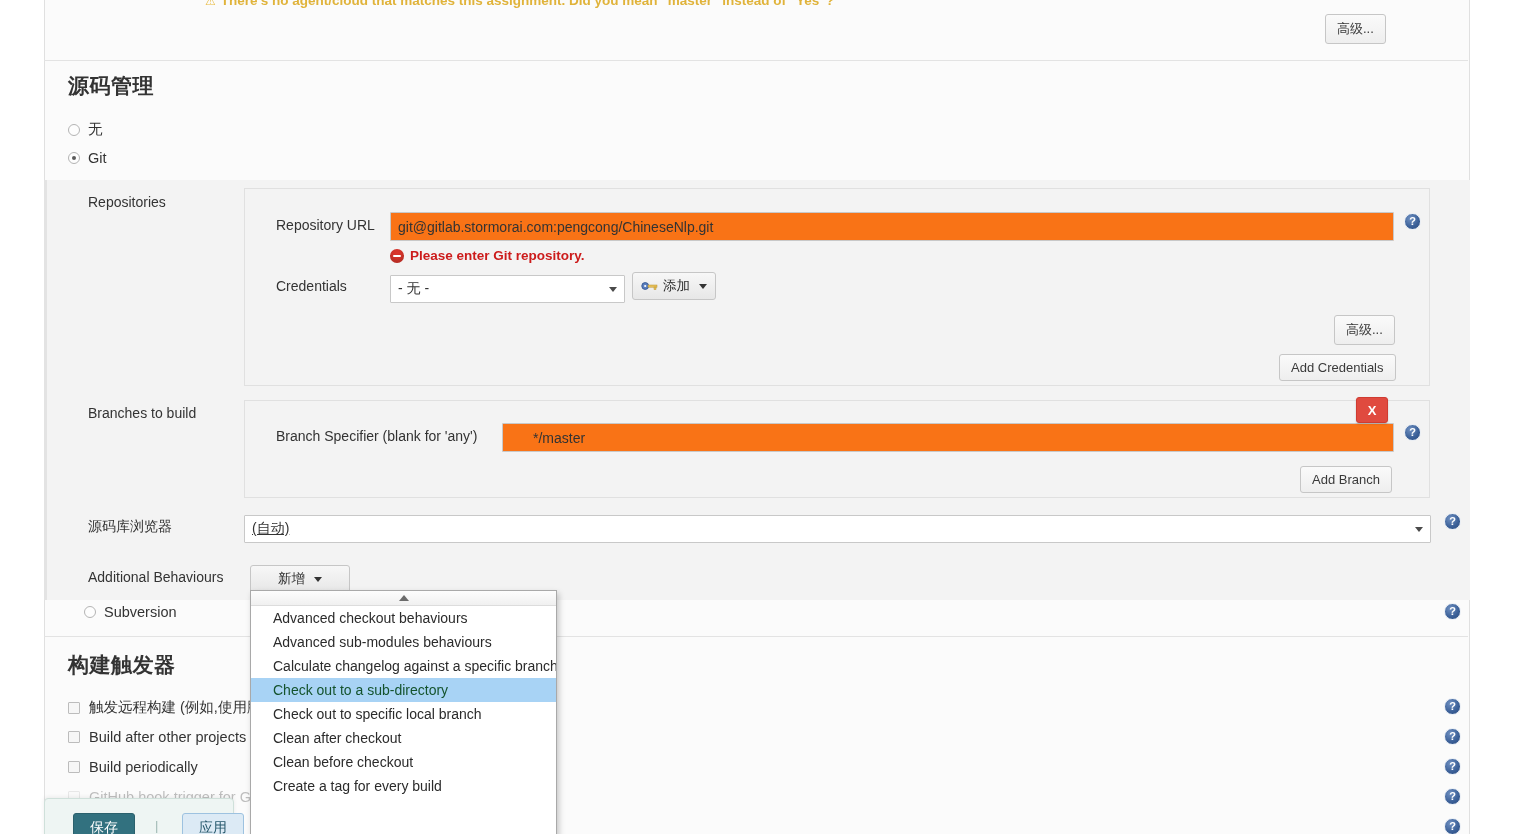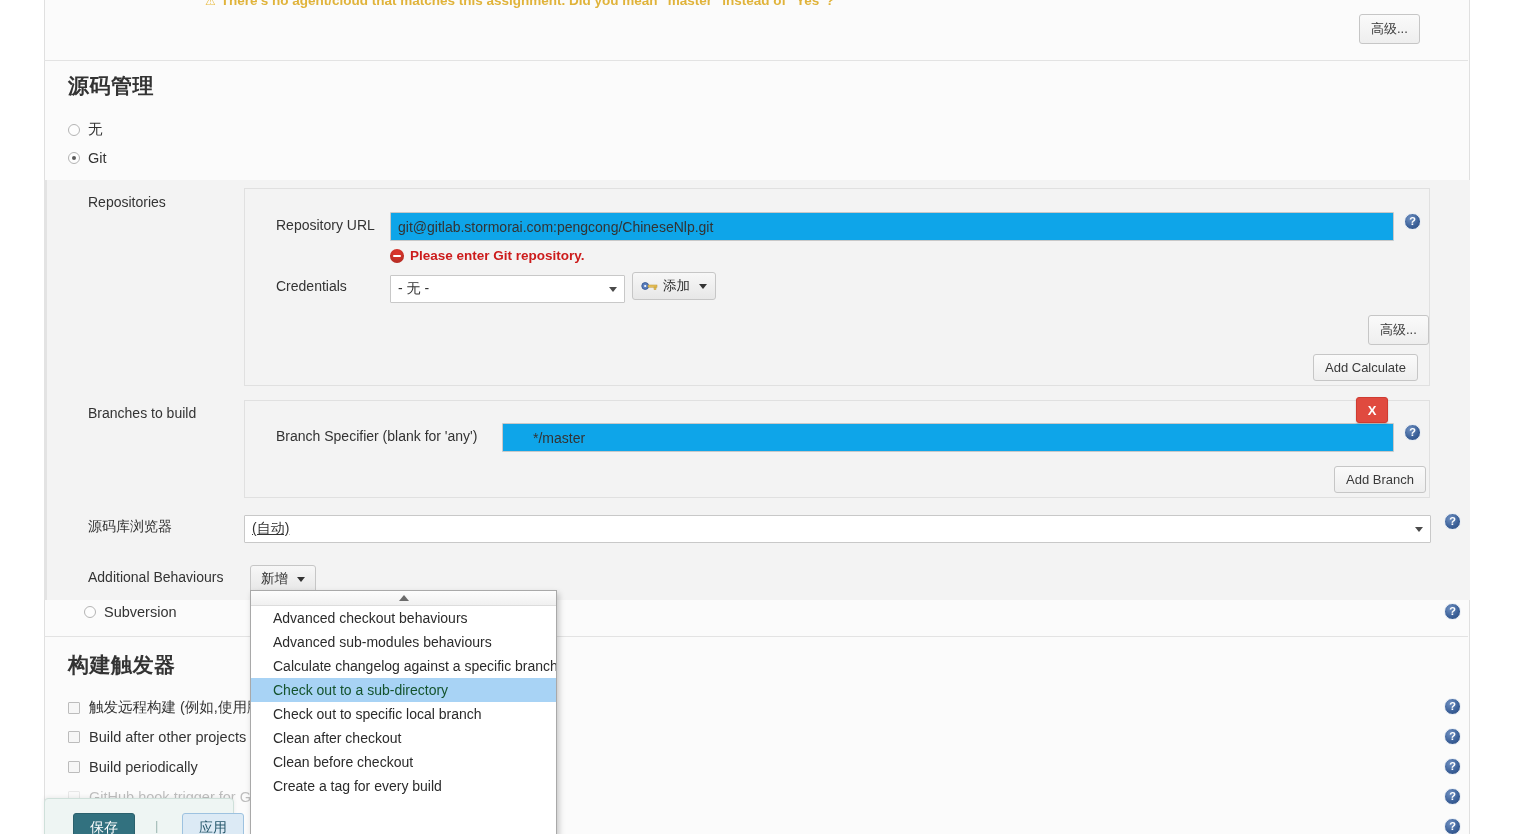--- a/index.html
+++ b/index.html
@@ -33,21 +33,21 @@
     white-space: nowrap; line-height: 14px;
   }
   .warn-ico { color: #e8b93c; margin-right: 5px; font-size: 12px; }
 
   
   .btn {
     display: inline-block; border: 1px solid #c6c6c6; border-radius: 3px;
     background: linear-gradient(to bottom,#fafafa 0%, #eeeeee 100%);
     color: #3a3a3a; font-size: 13px; padding: 5px 11px;
     font-family: "Liberation Sans", "DejaVu Sans", sans-serif;
-    cursor: pointer; white-space: nowrap; margin-left: 34px;
+    cursor: pointer; white-space: nowrap;
   }
   .btn-adv-top { position: absolute; left: 1325px; top: 14px; }
 
   
   .sec-divider { position: absolute; left: 0; width: 1424px; height: 1px; background: #e3e3e3; }
   .sec-title {
     position: absolute; font-size: 21px; font-weight: bold; color: #333;
     letter-spacing: .5px;
   }
 
@@ -73,21 +73,21 @@
     position: absolute; background: #f3f3f3;
     border-left: 3px solid #e3e3e3;
   }
   .inner-panel {
     position: absolute; background: #f3f3f3;
     border: 1px solid #e0e0e0;
   }
 
   
   .txt {
-    position: absolute; border: 1px solid #c8c8c8; background: #0ea5e9;
+    position: absolute; border: 1px solid #c8c8c8; background: #f97316;
     font-size: 14px; color: #333; padding: 4px 7px;
     font-family: "Liberation Sans", "DejaVu Sans", sans-serif;
     border-radius: 1px; outline: none;
   }
   .sel {
     position: absolute; border: 1px solid #c8c8c8; background: #ffffff;
     font-size: 14px; color: #333; padding: 4px 7px;
     font-family: "Liberation Sans", "DejaVu Sans", sans-serif;
     border-radius: 1px; display: flex; align-items: center;
   }
@@ -248,40 +248,40 @@
       <circle cx="4.2" cy="6" r="3.4" fill="#5a7fc0" stroke="#3c5e96" stroke-width="1"></circle>
       <circle cx="4.2" cy="6" r="1.1" fill="#ffffff"></circle>
       <rect x="7" y="5" width="9" height="2.2" fill="#e8c05a" stroke="#b8922e" stroke-width=".5"></rect>
       <rect x="13" y="7" width="2" height="2.6" fill="#e8c05a" stroke="#b8922e" stroke-width=".5"></rect>
     </svg>
     <span>添加</span>
     <span class="dd-caret"></span>
   </div>
 
   <div class="btn" style="position:absolute; left:1334px; top:315px;">高级...</div>
-  <div class="btn" style="position:absolute; left:1279px; top:354px;">Add Calculate</div>
+  <div class="btn" style="position:absolute; left:1279px; top:354px;">Add Credentials</div>
 
   <div class="field-label" style="left:88px; top:405px;text-align:right;">Branches to build</div>
   <div class="inner-panel" style="left:244px; top:400px; width:1186px; height:98px;"></div>
 
   <div class="field-label" style="left:276px; top:428px;">Branch Specifier (blank for 'any')</div>
   <input class="txt" style="left: 502px; top: 423px; width: 892px; height: 29px; padding-left: 30px;" value="*/master">
   <div class="help" style="left:1404px; top:424px;">?</div>
   <div class="del-x" style="left:1356px; top:397px;">X</div>
   <div class="btn" style="position:absolute; left:1300px; top:466px;">Add Branch</div>
 
   <div class="field-label" style="left:88px; top:518px;">源码库浏览器</div>
   <div class="sel" style="left:244px; top:515px; width:1187px; height:28px;text-decoration:underline;">
     <span>(自动)</span>
     <span class="caret"></span>
   </div>
   <div class="help" style="left:1444px; top:513px;">?</div>
 
   <div class="field-label" style="left:88px; top:569px;">Additional Behaviours</div>
-  <div class="btn-split" style="left:250px; top:565px; padding:4px 10px;">
+  <div class="btn-split" style="left:250px; top:565px; padding:4px 27px;">
     <span>新增</span>
     <span class="dd-caret"></span>
   </div>
 
   <div class="radio-row" style="left:84px; top:604px;">
     <span class="radio"></span>
     <span class="radio-label">Subversion</span>
   </div>
   <div class="help" style="left:1444px; top:603px;">?</div>
 

